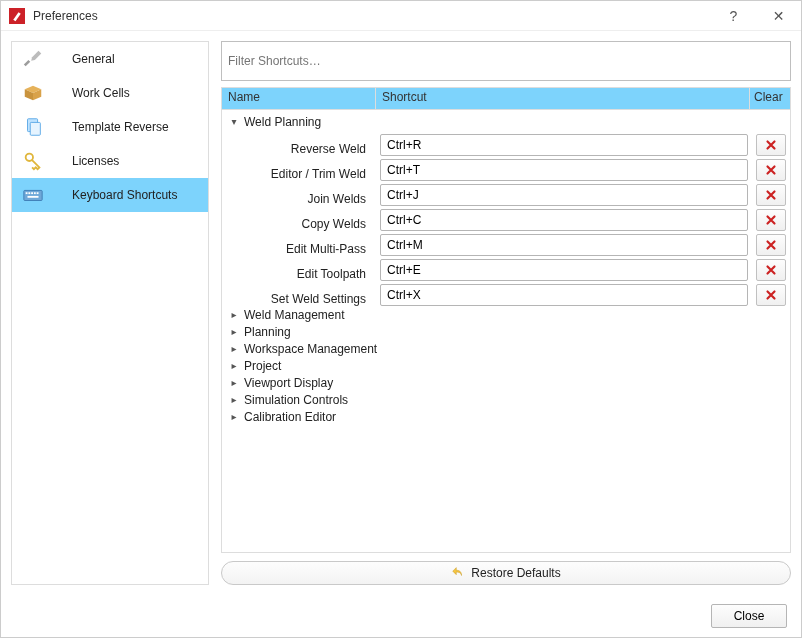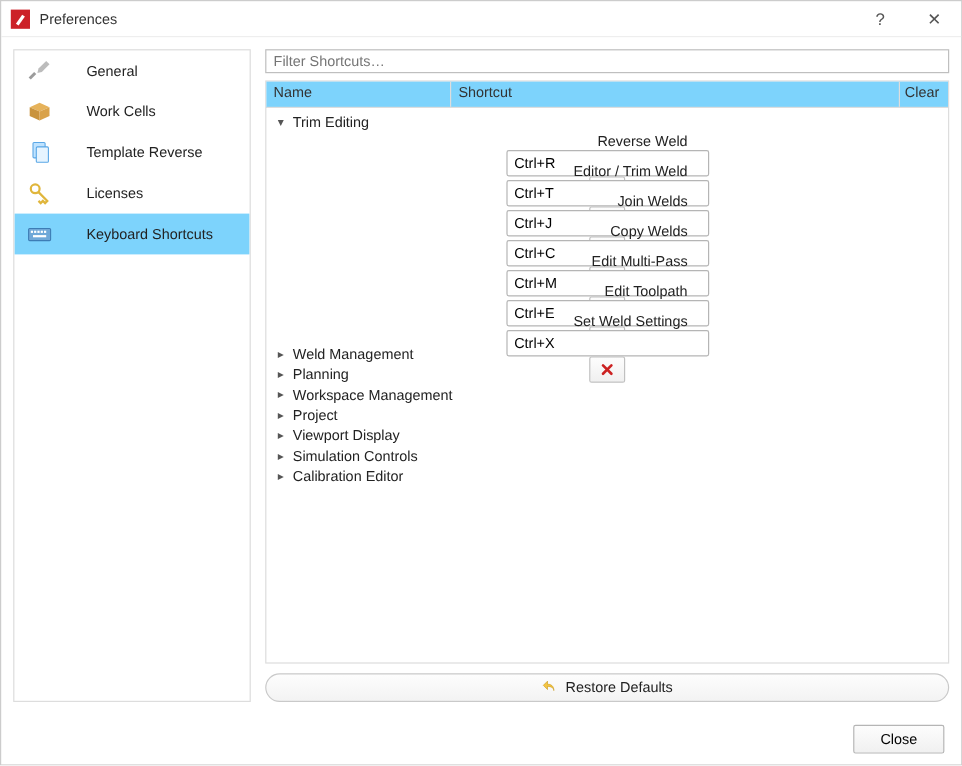--- a/index.html
+++ b/index.html
@@ -10,32 +10,32 @@
   .titlebar .appicon svg { width:12px; height:12px; }
   .titlebar .title { flex:0 0 auto; font-size:12px; color:#333; }
   .titlebar .spacer { flex:1; }
   .titlebar .winbtn { width:45px; height:30px; display:flex; align-items:center; justify-content:center; color:#555; font-size:14px; }
   .body { flex:1; display:flex; padding:10px; gap:12px; min-height:0; }
   .sidebar { width:198px; border:1px solid #ddd; background:#fff; overflow:hidden; }
   .nav-item { height:34px; display:flex; align-items:center; padding:0 10px; gap:28px; cursor:default; }
   .nav-item.selected { background:#7dd3fc; }
   .nav-item .icon { width:22px; height:22px; display:flex; align-items:center; justify-content:center; }
   .main { flex:1; display:flex; flex-direction:column; min-width:0; }
-  .filter { height:20px; border:1px solid #bfbfbf; padding:2px 6px; font-size:12px; color:#888; background:#fff; width:100%; }
+  .filter { height:40px; border:1px solid #bfbfbf; padding:2px 6px; font-size:12px; color:#888; background:#fff; width:100%; }
   .grid-wrap { flex:1; border:1px solid #ddd; margin-top:6px; display:flex; flex-direction:column; min-height:0; }
   .grid-header { display:flex; height:22px; border-bottom:1px solid #ddd; background:#7dd3fc; font-size:12px; color:#333; }
   .col-name { width:154px; border-right:1px solid #ddd; padding:2px 6px; }
   .col-shortcut { flex:1; border-right:1px solid #ddd; padding:2px 6px; }
   .col-clear { width:40px; padding:2px 4px; text-align:left; }
   .grid-body { flex:1; overflow:auto; padding:2px 0; }
   .category { }
   .cat-row { display:flex; align-items:center; height:19px; padding-left:6px; }
   .tri { width:12px; text-align:center; font-size:10px; color:#555; margin-right:4px; user-select:none; }
   .cat-label { font-size:12px; }
-  .action-row { display:flex; align-items:center; height:25px;flex-direction:column; }
+  .action-row { display:flex; align-items:flex-end; height:25px; }
   .action-name { width:154px; padding-left:40px; text-align:right; padding-right:10px; font-size:12px; }
   .action-shortcut { flex:1; padding:0 4px; }
   .shortcut-input { width:100%; height:22px; border:1px solid #b5b5b5; border-radius:2px; padding:2px 6px; font-size:12px; background:#fff; }
   .action-clear { width:38px; padding:0 4px; }
   .clear-btn { width:30px; height:22px; border:1px solid #c0c0c0; border-radius:2px; background:linear-gradient(#fdfdfd,#f0f0f0); display:flex; align-items:center; justify-content:center; cursor:default; }
   .clear-btn svg { width:14px; height:14px; }
   .collapsed-row { display:flex; align-items:center; height:17px; padding-left:6px; }
   .restore-bar { border:1px solid #c9c9c9; border-radius:12px; height:24px; margin-top:8px; display:flex; align-items:center; justify-content:center; gap:6px; background:linear-gradient(#fdfdfd,#f3f3f3); cursor:default; }
   .restore-bar svg { width:14px; height:14px; }
   .footer { height:42px; display:flex; align-items:center; justify-content:flex-end; padding:0 14px; }
@@ -123,21 +123,21 @@
           <div class="col-name">Name</div>
           <div class="col-shortcut">Shortcut</div>
           <div class="col-clear">Clear</div>
         </div>
 
         <div class="grid-body">
 
           <div class="category">
             <div class="cat-row">
               <span class="tri">▾</span>
-              <span class="cat-label">Trim Editing</span>
+              <span class="cat-label">Weld Planning</span>
             </div>
 
             <div class="action-row">
               <div class="action-name">Reverse Weld</div>
               <div class="action-shortcut"><input class="shortcut-input" value="Ctrl+R" style=""></div>
               <div class="action-clear">
                   <div class="clear-btn">
                     <svg viewBox="0 0 16 16">
                       <path d="M4 4l8 8M12 4l-8 8" stroke="#cc2222" stroke-width="2.5" stroke-linecap="round"></path>
                     </svg>

